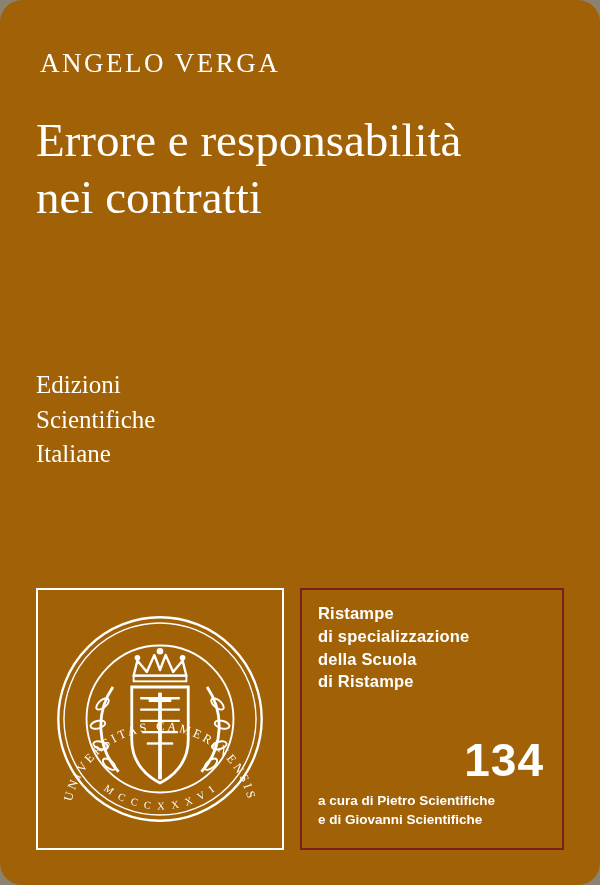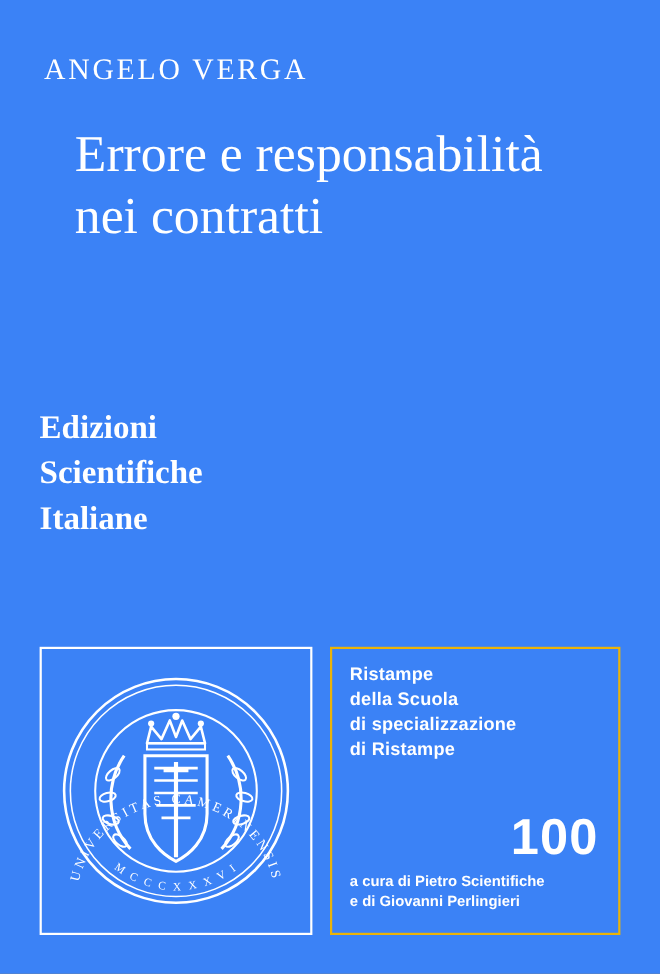--- a/index.html
+++ b/index.html
@@ -11,21 +11,22 @@
     height: 885px;
     background: #8b8271;
     font-family: "Liberation Serif", serif;
     overflow: hidden;
     position: relative;
   }
 
   .cover {
     position: absolute;
     inset: 0;
-    background: #3b82f6;
+    background: #a16207;
+    border-radius: 22px;
   }
 
   
   .author {
     position: absolute;
     left: 40px;
     top: 48px;
     font-family: "Liberation Serif", serif;
     font-size: 27px;
     letter-spacing: 2.5px;
@@ -36,53 +37,52 @@
   .title {
     position: absolute;
     left: 36px;
     top: 112px;
     width: 520px;
     font-family: "Liberation Serif", serif;
     font-size: 47px;
     line-height: 1.22;
     color: #ffffff;
     font-weight: 400;
-    margin-left: 32px;
   }
 
   .publisher {
     position: absolute;
     left: 36px;
     top: 368px;
     font-family: "Liberation Serif", serif;
-    font-size: 30px;
+    font-size: 25px;
     line-height: 1.38;
     color: #ffffff;
-    font-weight: 700;
+    font-weight: 400;
   }
   .publisher div { white-space: nowrap; }
 
   
   .emblem-box {
     position: absolute;
     left: 36px;
     top: 588px;
     width: 248px;
     height: 262px;
     border: 2px solid #ffffff;
     box-sizing: border-box;
   }
 
   .series-box {
     position: absolute;
     left: 300px;
     top: 588px;
     width: 264px;
     height: 262px;
-    border: 2px solid #eab308;
+    border: 2px solid #7f1d1d;
     box-sizing: border-box;
     color: #ffffff;
   }
 
   .series-lines {
     position: absolute;
     left: 16px;
     top: 12px;
     font-family: "Liberation Sans", sans-serif;
     font-weight: bold;
@@ -188,24 +188,24 @@
         <line x1="106" y1="146" x2="134" y2="146"></line>
       </g>
       <path d="M120,92 L120,184" stroke="#ffffff" stroke-width="4" fill="none"></path>
       <path d="M108,100 L132,100" stroke="#ffffff" stroke-width="4" fill="none"></path>
     </svg>
   </div>
 
   <div class="series-box">
     <div class="series-lines">
       <div>Ristampe</div>
+      <div>di specializzazione</div>
       <div>della Scuola</div>
-      <div>di specializzazione</div>
       <div>di Ristampe</div>
     </div>
-    <div class="series-number">100</div>
+    <div class="series-number">134</div>
     <div class="series-editors">
       <div>a cura di Pietro Scientifiche</div>
-      <div>e di Giovanni Perlingieri</div>
+      <div>e di Giovanni Scientifiche</div>
     </div>
   </div>
 
 </div>
 
 </body></html>

